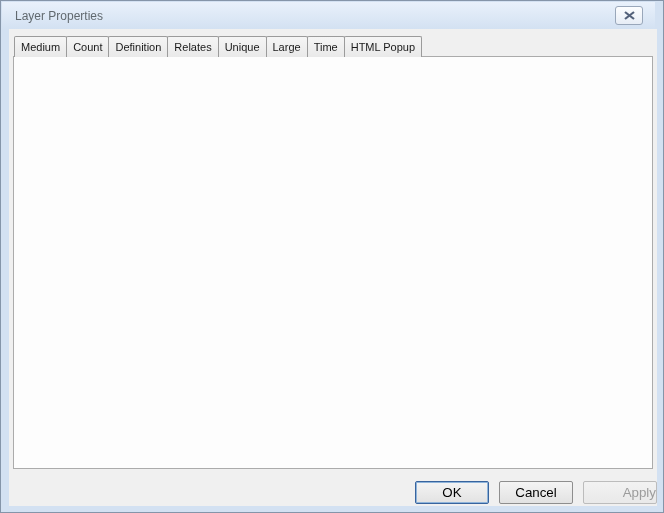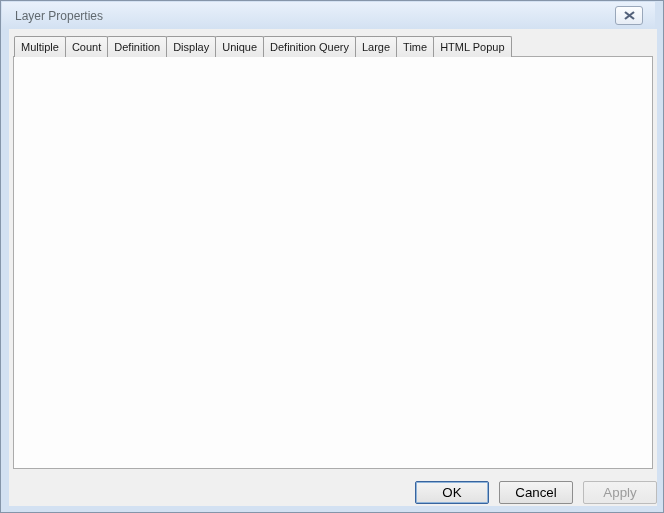--- a/index.html
+++ b/index.html
@@ -88,46 +88,45 @@
   .arrow-up { border-bottom:7px solid #aeb4bb; } .arrow-down { border-top:7px solid #aeb4bb; }
   .arrow-stem { width:6px; height:6px; background:#aeb4bb; margin:0 auto; }
 
   .action-btn { position:absolute; top:346px; height:23px; line-height:21px; }
   .ab-addall { left:152px; width:81px; } .ab-addvals { left:238px; width:81px; }
   .ab-remove { left:324px; width:78px; } .ab-removeall { left:407px; width:75px; }
   .ab-advanced { left:488px; width:83px; text-align:left; padding-left:10px; }
   .adv-arrow { position:absolute; right:7px; top:0; font-size:9px; color:#333; }
 
   .footer-btn { position:absolute; top:480px; width:74px; height:23px; line-height:21px; }
-  .fb-ok { left:414px; } .fb-cancel { left:498px; } .fb-apply { left:582px; }
+  .fb-ok { left:414px; } .fb-cancel { left:498px; } .fb-apply { left:582px;text-align:right; }
 
   svg { display:block; }
 </style>
 </head>
 <body>
 
 <div class="window">
   <div class="titlebar">
     <span class="title-text">Layer Properties</span>
     <div class="close-btn">
       <svg width="11" height="9" viewBox="0 0 11 9">
         <line x1="1" y1="1" x2="10" y2="8" stroke="#53617a" stroke-width="2.2"></line>
         <line x1="10" y1="1" x2="1" y2="8" stroke="#53617a" stroke-width="2.2"></line>
       </svg>
     </div>
   </div>
   <div class="client"></div>
 
   <div class="tabs">
-    <span class="tab">Multiple</span>
+    <span class="tab">Medium</span>
     <span class="tab">Count</span>
     <span class="tab">Definition</span>
-    <span class="tab">Display</span>
+    <span class="tab">Relates</span>
     <span class="tab">Unique</span>
-    <span class="tab">Definition Query</span>
     <span class="tab">Large</span>
     <span class="tab">Time</span>
     <span class="tab">HTML Popup</span>
   </div>
 
   <div class="page"></div>
 
   <span class="show-label">Show:</span>
 
   <div class="tree">

